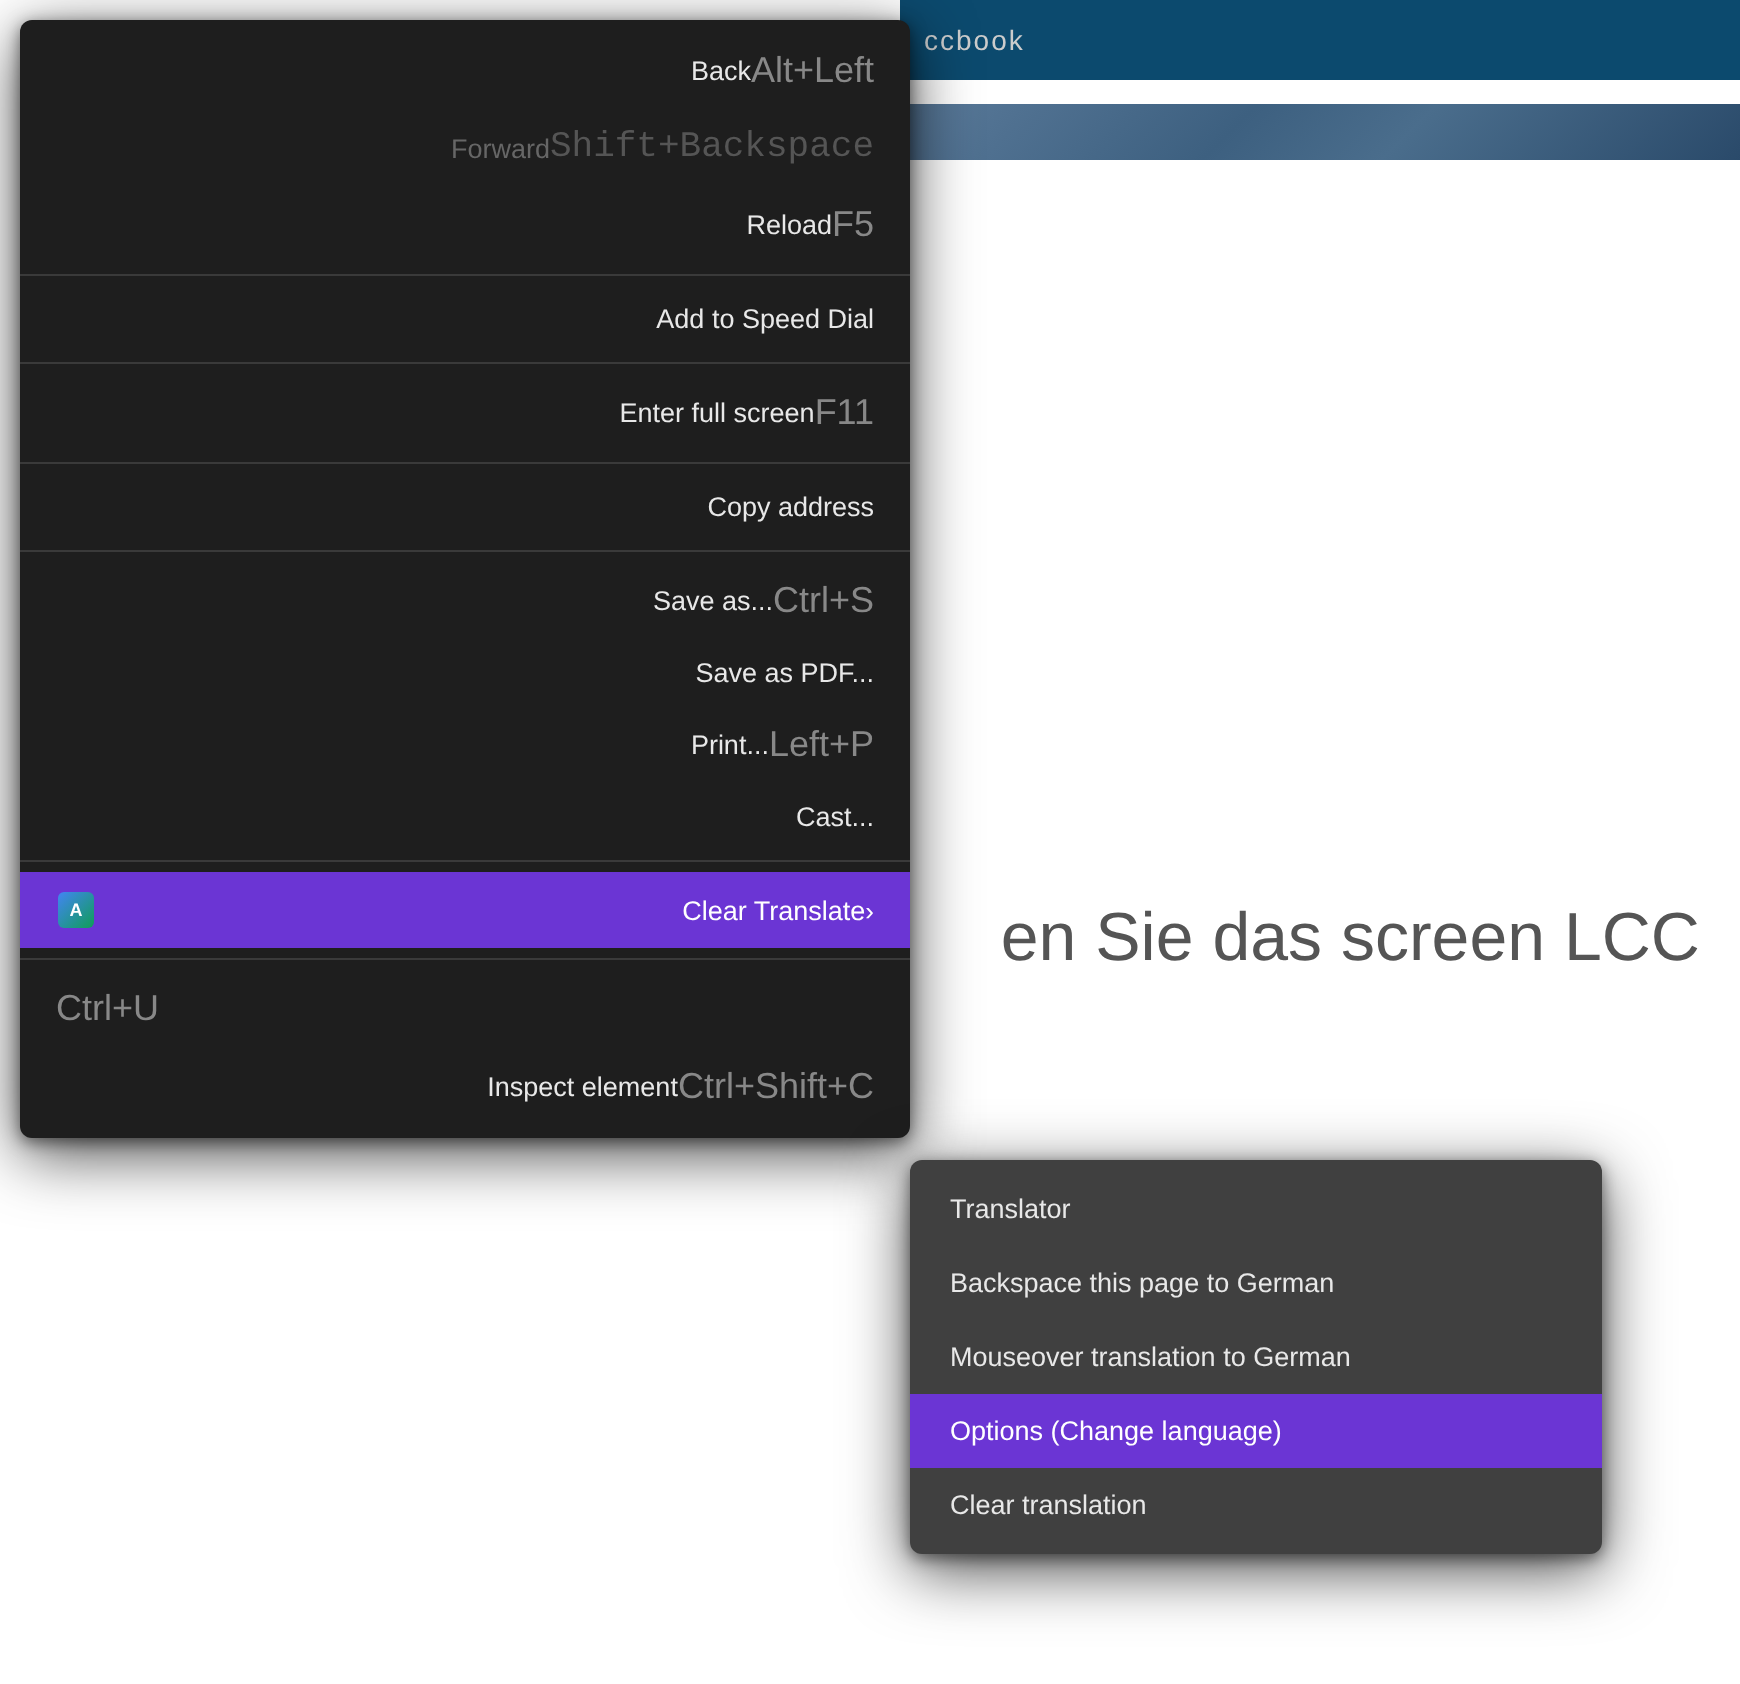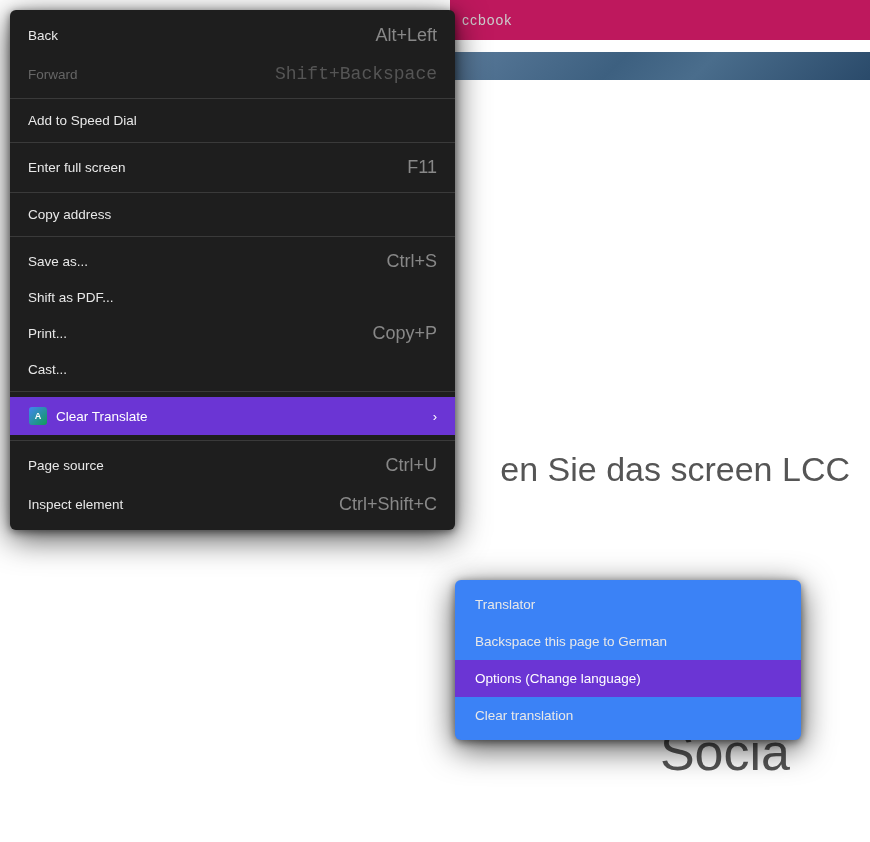--- a/index.html
+++ b/index.html
@@ -22,21 +22,21 @@
       background: #fff;
       z-index: 0;
     }
 
     .page-bg-header {
       position: absolute;
       top: 0;
       right: 0;
       width: 420px;
       height: 40px;
-      background: #be185d;
+      background: #0c4a6e;
       display: flex;
       align-items: center;
       padding-left: 12px;
     }
 
     .page-bg-header-text {
       color: #ccc;
       font-size: 14px;
       letter-spacing: 1px;
     }
@@ -83,20 +83,21 @@
 
     .menu-item {
       display: flex;
       align-items: center;
       justify-content: space-between;
       padding: 9px 18px;
       cursor: pointer;
       color: #e8e8e8;
       font-size: 13.5px;
       position: relative;
+      text-align: right;
     }
 
     .menu-item.disabled {
       color: #666;
       cursor: default;
     }
 
     .menu-item.highlighted {
       background: #6b35d4;
       color: #fff;
@@ -154,21 +155,21 @@
       color: white;
       font-weight: bold;
     }
 
     
     .submenu {
       position: absolute;
       top: 580px;
       left: 455px;
       width: 346px;
-      background: #3b82f6;
+      background: #404040;
       border-radius: 6px;
       box-shadow: 0 8px 32px rgba(0,0,0,0.7), 0 2px 8px rgba(0,0,0,0.5);
       z-index: 101;
       padding: 6px 0;
     }
 
     .submenu-item {
       display: flex;
       align-items: center;
       padding: 11px 20px;
@@ -199,20 +200,24 @@
   <div class="menu-item">
     <span class="menu-item-label">Back</span>
     <span class="shortcut">Alt+Left</span>
   </div>
 
   <div class="menu-item disabled">
     <span class="menu-item-label">Forward</span>
     <span class="shortcut">Shift+Backspace</span>
   </div>
 
+  <div class="menu-item">
+    <span class="menu-item-label">Reload</span>
+    <span class="shortcut">F5</span>
+  </div>
 
   <div class="menu-separator"></div>
 
   <div class="menu-item">
     <span class="menu-item-label">Add to Speed Dial</span>
   </div>
 
 
   <div class="menu-separator"></div>
 
@@ -228,66 +233,68 @@
   </div>
 
   <div class="menu-separator"></div>
 
   <div class="menu-item">
     <span class="menu-item-label">Save as...</span>
     <span class="shortcut">Ctrl+S</span>
   </div>
 
   <div class="menu-item">
-    <span class="menu-item-label">Shift as PDF...</span>
+    <span class="menu-item-label">Save as PDF...</span>
   </div>
 
   <div class="menu-item">
     <span class="menu-item-label">Print...</span>
-    <span class="shortcut">Copy+P</span>
+    <span class="shortcut">Left+P</span>
   </div>
 
   <div class="menu-item">
     <span class="menu-item-label">Cast...</span>
   </div>
 
   <div class="menu-separator"></div>
 
   <div class="menu-item highlighted">
     <span class="menu-item-icon">
       <div class="gt-icon">A</div>
     </span>
     <span class="menu-item-label">Clear Translate</span>
     <span class="arrow">›</span>
   </div>
 
   <div class="menu-separator"></div>
 
   <div class="menu-item">
-    <span class="menu-item-label">Page source</span>
     <span class="shortcut">Ctrl+U</span>
   </div>
 
   <div class="menu-item">
     <span class="menu-item-label">Inspect element</span>
     <span class="shortcut">Ctrl+Shift+C</span>
   </div>
 
 </div>
 
 <div class="submenu">
 
   <div class="submenu-item">
     <span>Translator</span>
   </div>
 
   <div class="submenu-item">
     <span>Backspace this page to German</span>
   </div>
 
+  <div class="submenu-item">
+    <span>Mouseover translation to German</span>
+  </div>
 
   <div class="submenu-item highlighted">
     <span>Options (Change language)</span>
   </div>
 
   <div class="submenu-item">
     <span>Clear translation</span>
   </div>
 
 </div>

